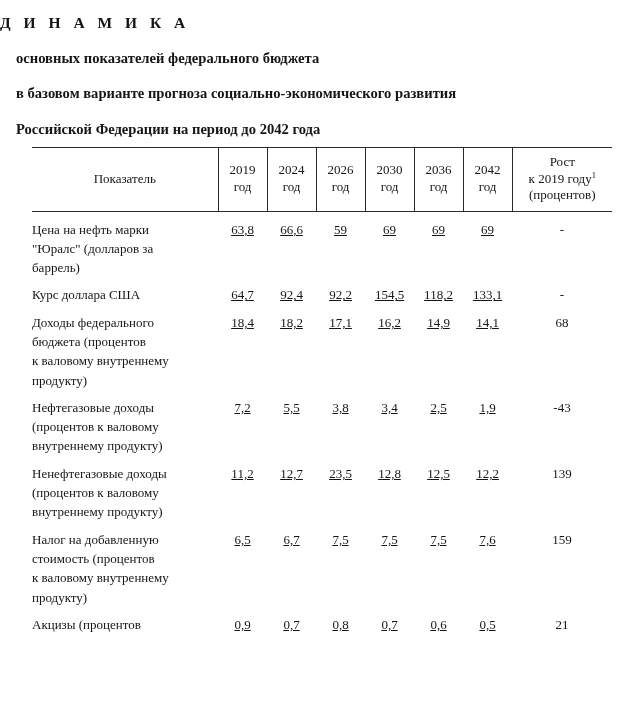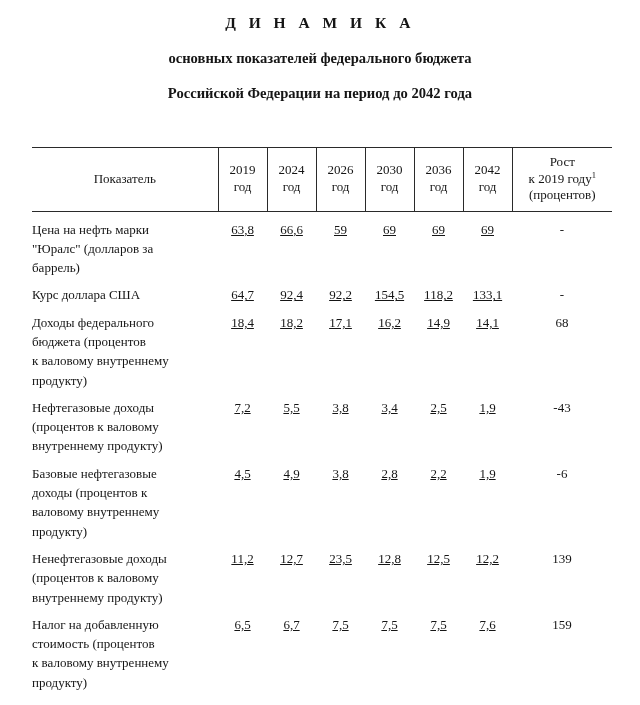--- a/index.html
+++ b/index.html
@@ -11,21 +11,20 @@
     width: 640px;
     height: 705px;
     font-family: "Liberation Serif", "DejaVu Serif", serif;
     color: #151515;
     overflow: hidden;
     position: relative;
   }
 
   
   .title-block {
-    text-align: center;
     padding-top: 14px;
   }
   .doc-title {
     font-weight: bold;
     font-size: 15.5px;
     letter-spacing: 4.5px;
     margin: 0 0 14px 0;
     line-height: 1.2;
   }
   .subtitle-line {
@@ -100,20 +99,21 @@
   td.cell-growth {
     text-align: center;
   }
 </style>
 </head>
 <body>
 
 <div class="title-block">
   <h1 class="doc-title">Д И Н А М И К А</h1>
   <p class="subtitle-line">основных показателей федерального бюджета</p>
+  <p class="subtitle-line">в базовом варианте прогноза социально-экономического развития</p>
   <p class="subtitle-line">Российской Федерации на период до 2042 года</p>
 </div>
 
 <div class="table-wrap">
   <table class="budget">
     <thead>
       <tr>
         <th class="col-indicator">Показатель</th>
         <th class="col-year">
           <span class="yr-num">2019</span>
@@ -197,35 +197,20 @@
           <td class="cell-value">7,2</td>
           <td class="cell-value">5,5</td>
           <td class="cell-value">3,8</td>
           <td class="cell-value">3,4</td>
           <td class="cell-value">2,5</td>
           <td class="cell-value">1,9</td>
           <td class="cell-growth">-43</td>
         </tr>
         <tr class="data-row">
           <td class="cell-label">
-            <span class="lbl-line">Базовые нефтегазовые</span>
-            <span class="lbl-line">доходы (процентов к</span>
-            <span class="lbl-line">валовому внутреннему</span>
-            <span class="lbl-line">продукту)</span>
-          </td>
-          <td class="cell-value">4,5</td>
-          <td class="cell-value">4,9</td>
-          <td class="cell-value">3,8</td>
-          <td class="cell-value">2,8</td>
-          <td class="cell-value">2,2</td>
-          <td class="cell-value">1,9</td>
-          <td class="cell-growth">-6</td>
-        </tr>
-        <tr class="data-row">
-          <td class="cell-label">
             <span class="lbl-line">Ненефтегазовые доходы</span>
             <span class="lbl-line">(процентов к валовому</span>
             <span class="lbl-line">внутреннему продукту)</span>
           </td>
           <td class="cell-value">11,2</td>
           <td class="cell-value">12,7</td>
           <td class="cell-value">23,5</td>
           <td class="cell-value">12,8</td>
           <td class="cell-value">12,5</td>
           <td class="cell-value">12,2</td>

